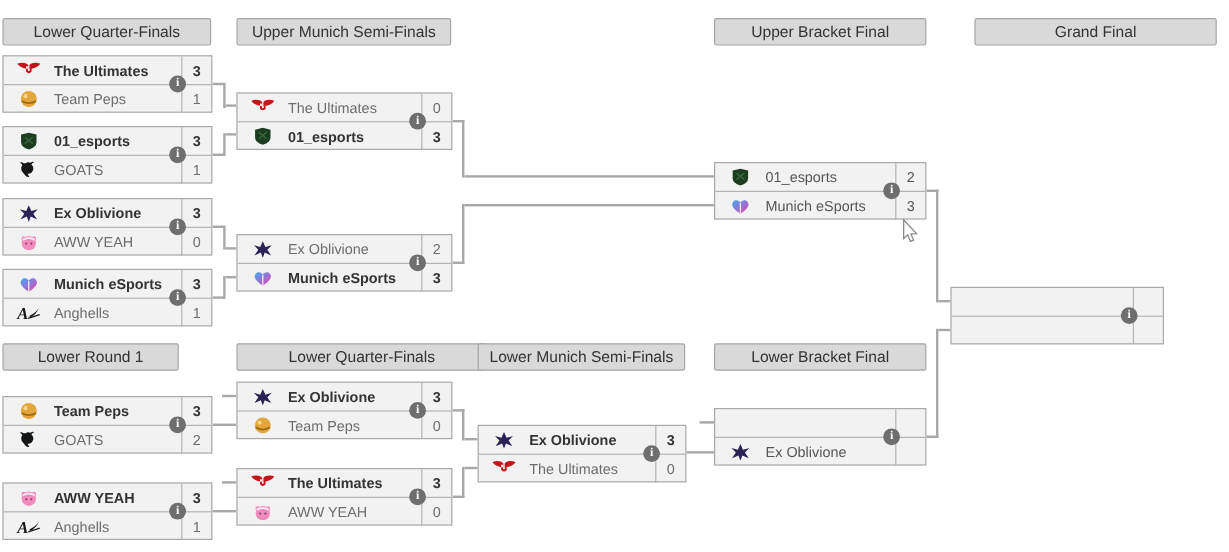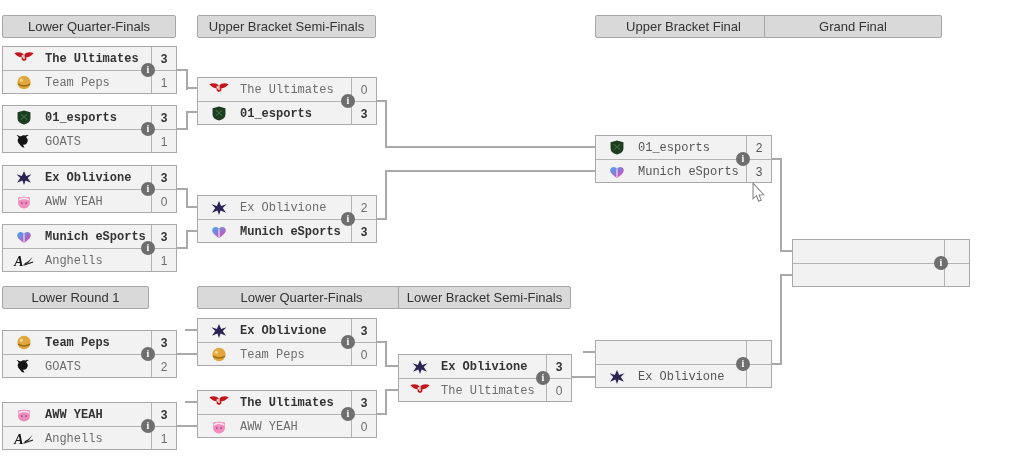--- a/index.html
+++ b/index.html
@@ -7,21 +7,21 @@
          font-family:"Liberation Sans",sans-serif;overflow:hidden;}
   .hdr{position:absolute;height:23px;line-height:21px;background:#d9d9d9;
        border:1px solid #a6a6a6;border-radius:2px;text-align:center;
        font-size:13px;color:#333;box-sizing:border-box;}
   .match{position:absolute;height:48px;background:#f2f2f2;
          border:1px solid #a9a9a9;box-sizing:border-box;}
   .row{display:flex;align-items:center;height:23px;}
   .row.bot{border-top:1px solid #b3b3b3;}
   .ic{flex:0 0 42px;display:flex;align-items:center;justify-content:center;}
   .ic svg{display:block;width:24px;height:15px;}
-  .nm{flex:1;font-size:12px;color:#6d6d6d;white-space:nowrap;overflow:hidden;font-family:Liberation Mono, monospace;}
+  .nm{flex:1;font-size:12px;color:#6d6d6d;white-space:nowrap;overflow:hidden;}
   .sc{flex:0 0 24px;align-self:stretch;border-left:1px solid #b3b3b3;
       display:flex;align-items:center;justify-content:center;font-size:12px;color:#6d6d6d;}
   .win .nm,.win .sc{font-weight:bold;color:#333;}
   .plain .nm,.plain .sc{color:#555;}
   .info{position:absolute;right:21px;top:50%;margin-top:-7px;width:14px;height:14px;
         border-radius:50%;background:#6e6e6e;color:#fff;font-size:10px;line-height:14px;
         text-align:center;font-weight:bold;font-family:"Liberation Serif",serif;z-index:3;cursor:pointer;}
   .ln{position:absolute;background:#a9a9a9;}
   .cursor{position:absolute;left:751px;top:182px;z-index:6;}
   .defs{position:absolute;width:0;height:0;overflow:hidden;}
@@ -69,26 +69,27 @@
       </g>
       <g id="logo-anghells">
         <text x="1" y="12" font-size="13" font-style="italic" font-weight="bold" font-family="Liberation Serif, serif" fill="#161616">A</text>
         <path d="M10.5 9.5 Q15.5 7.5 18 3 Q15.5 9 11 10.8 Z" fill="#161616"></path>
         <path d="M9.5 11.5 L18.5 8.5" stroke-width="1" fill="none" stroke="#161616"></path>
       </g>
     </defs>
   </svg>
 
   <div class="hdr" style="left:2px;top:15px;width:174px">Lower Quarter-Finals</div>
-  <div class="hdr" style="left:197px;top:15px;width:179px">Upper Bracket Semi-Finals</div>
+  <div class="hdr" style="left:197px;top:15px;width:179px">Upper Munich Semi-Finals</div>
   <div class="hdr" style="left:595px;top:15px;width:177px">Upper Bracket Final</div>
-  <div class="hdr" style="left:764px;top:15px;width:178px">Grand Final</div>
+  <div class="hdr" style="left:812px;top:15px;width:202px">Grand Final</div>
   <div class="hdr" style="left:2px;top:286px;width:147px">Lower Round 1</div>
   <div class="hdr" style="left:197px;top:286px;width:209px">Lower Quarter-Finals</div>
-  <div class="hdr" style="left:398px;top:286px;width:173px">Lower Bracket Semi-Finals</div>
+  <div class="hdr" style="left:398px;top:286px;width:173px">Lower Munich Semi-Finals</div>
+  <div class="hdr" style="left:595px;top:286px;width:177px">Lower Bracket Final</div>
 
   <div class="ln" style="left:177px;top:69px;width:10px;height:2px"></div>
   <div class="ln" style="left:186px;top:69px;width:2px;height:21px"></div>
   <div class="ln" style="left:188px;top:87px;width:9px;height:2px"></div>
   <div class="ln" style="left:177px;top:128px;width:10px;height:2px"></div>
   <div class="ln" style="left:186px;top:111px;width:2px;height:19px"></div>
   <div class="ln" style="left:188px;top:111px;width:9px;height:2px"></div>
   <div class="ln" style="left:177px;top:188px;width:10px;height:2px"></div>
   <div class="ln" style="left:186px;top:188px;width:2px;height:20px"></div>
   <div class="ln" style="left:188px;top:206px;width:9px;height:2px"></div>

